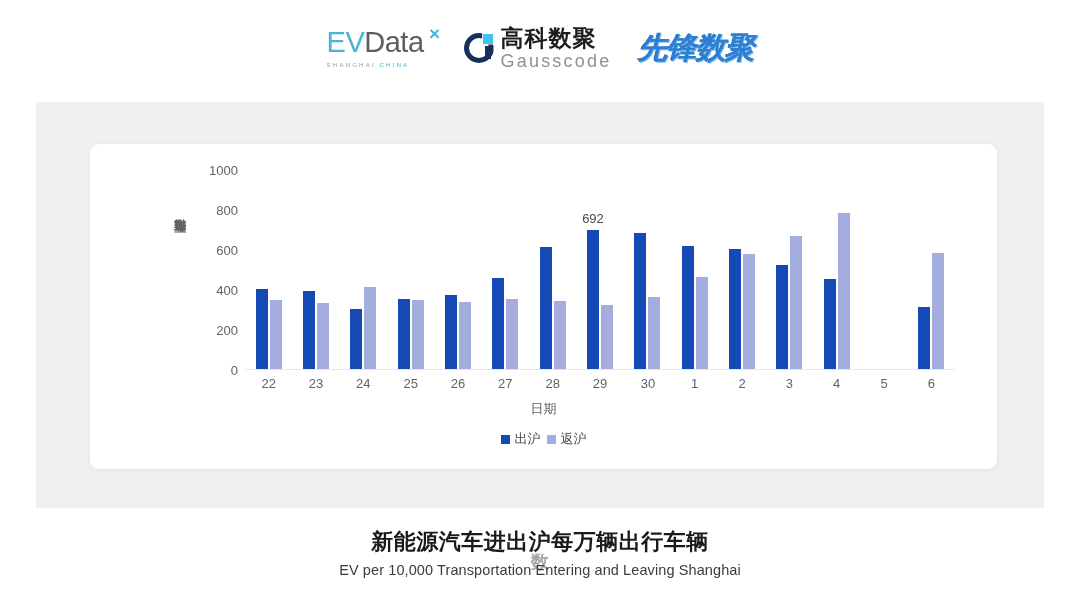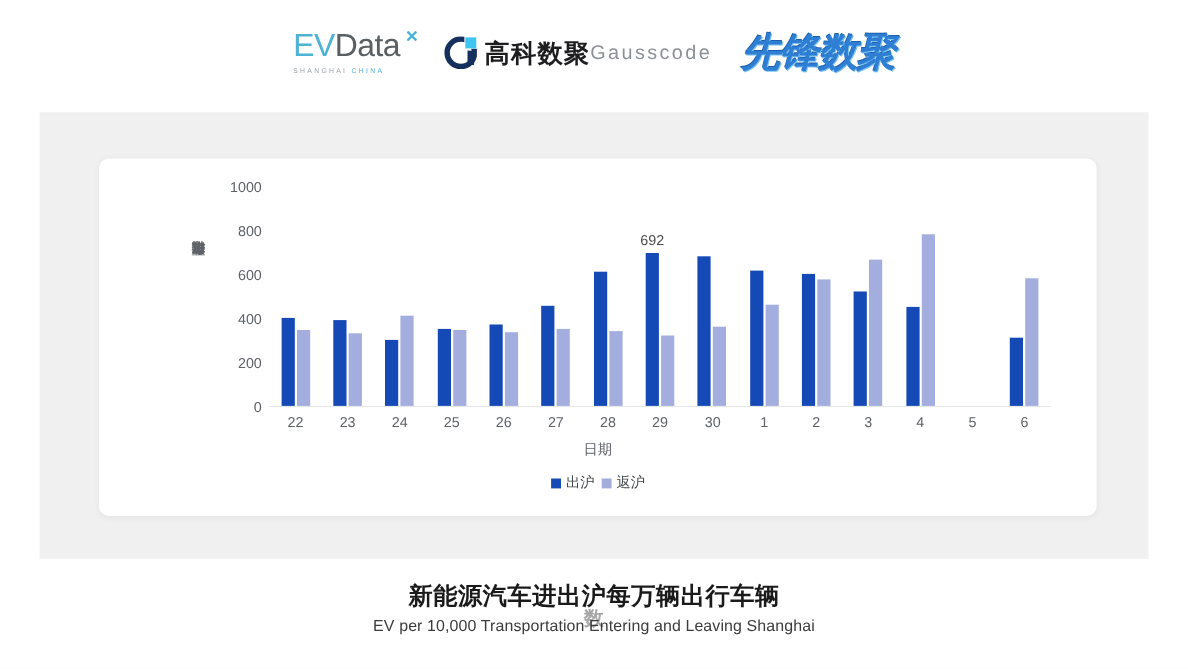--- a/index.html
+++ b/index.html
@@ -93,38 +93,38 @@
     right: 1px; top: 1px;
     width: 10px; height: 10px;
     background: #3ec6f0;
   }
   .gauss-mark .bar {
     position: absolute;
     right: 3px; top: 13px;
     width: 6px; height: 13px;
     background: #16305e;
   }
-  .gauss-text { display: flex; line-height: 1; }
+  .gauss-text { display: flex; flex-direction: column; line-height: 1; }
   .gauss-cn {
     font-size: 23px;
     font-weight: 700;
     color: #1d1d1f;
     letter-spacing: 1px;
     white-space: nowrap;
   }
   .gauss-en {
     font-size: 18px;
     color: #8c9096;
     letter-spacing: 2.2px;
     margin-top: 2px;
   }
 
   
   .logo-xianfeng {
-    font-size: 36px;
+    font-size: 30px;
     font-weight: 700;
     font-style: italic;
     letter-spacing: -1px;
     color: #2e7fd4;
     white-space: nowrap;
     position: relative;
     text-shadow: 1px 1px 0 #7fc4ef, -0.5px -0.5px 0 #1c5fae;
   }
 
   

